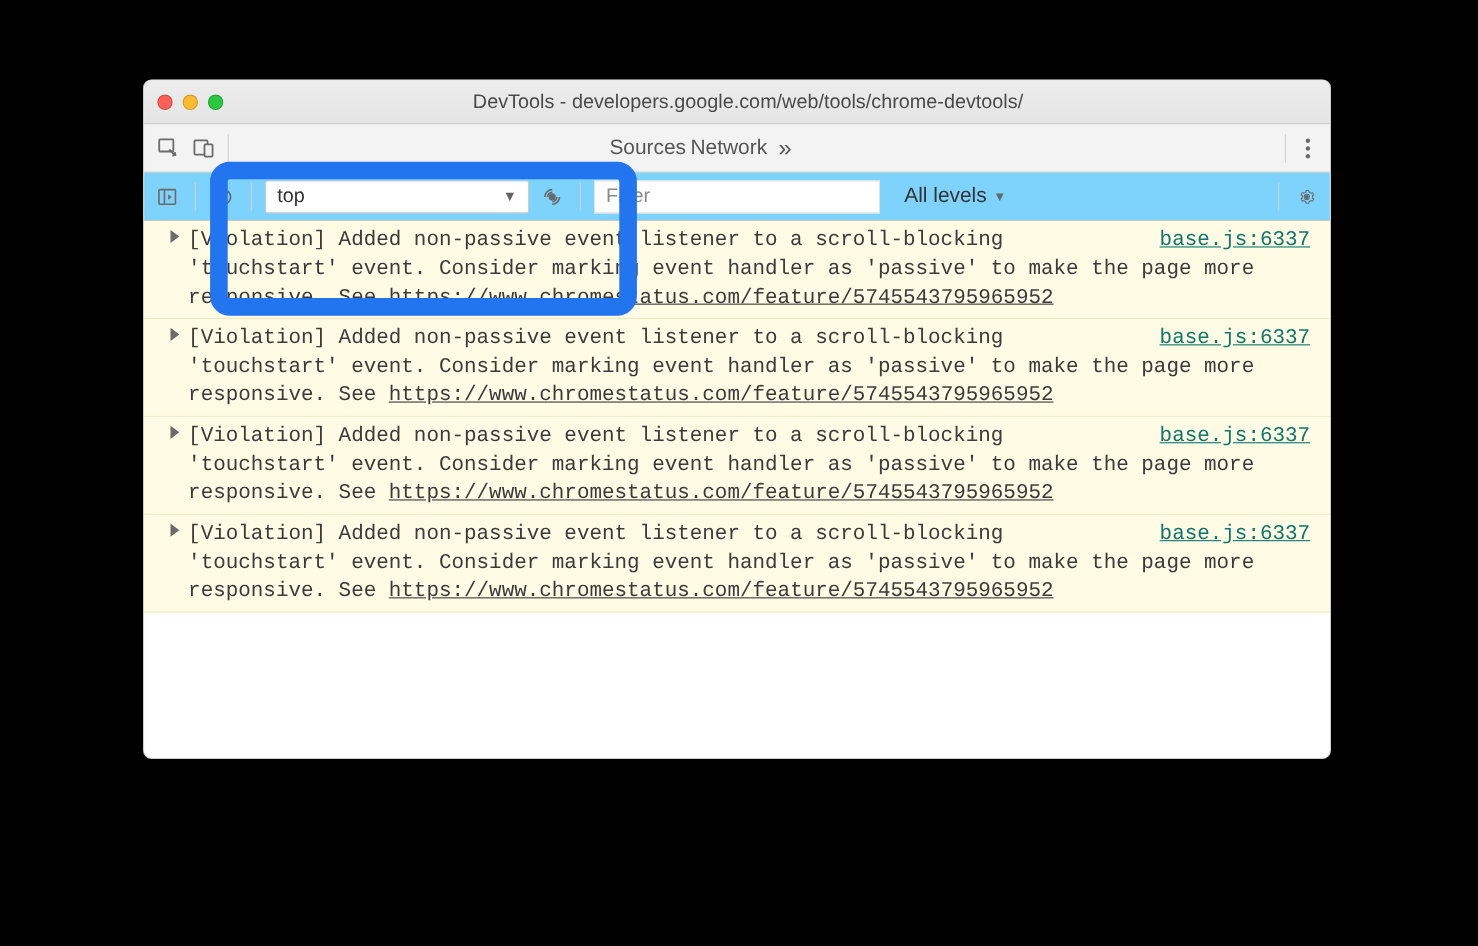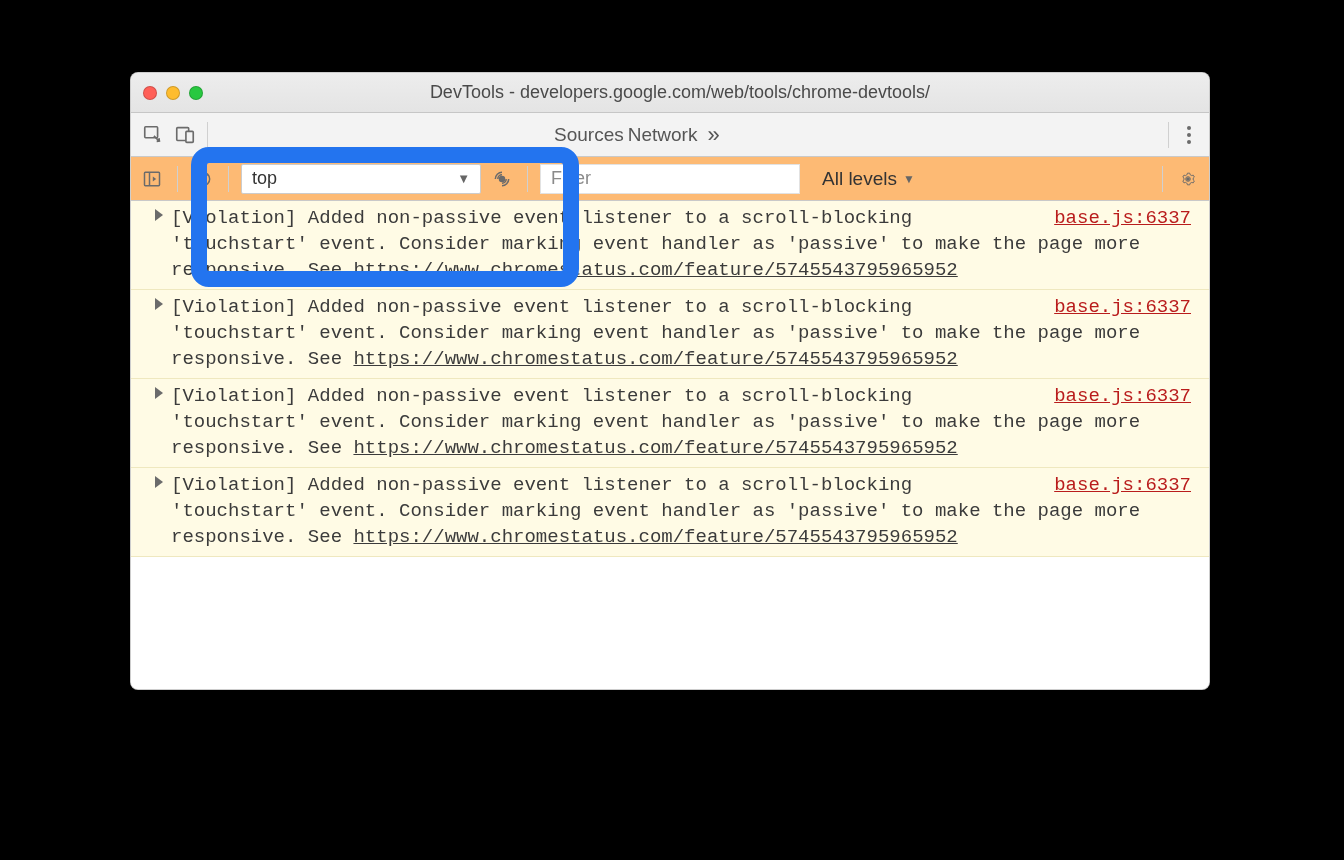--- a/index.html
+++ b/index.html
@@ -59,21 +59,21 @@
   .vsep { width:1px; height:26px; background:#d0d0d0; margin:0 4px; }
   .tablabels { display:flex; padding-left:16px; align-items:center; }
   .tablabel { color:#555; padding:10px 2px; cursor:default; }
   .flex { flex:1; }
   .more { font-size:22px; color:#555; padding:0 8px; }
   .kebab { display:flex; flex-direction:column; gap:3px; padding:0 10px; }
   .kebab span { width:4px; height:4px; border-radius:50%; background:#6b6b6b; }
   
   .consoletb {
     height:44px;
-    background:#fdba74;
+    background:#7dd3fc;
     border-bottom:1px solid #c9c9c9;
     display:flex;
     align-items:center;
     padding:0 8px;
     gap:8px;
     flex:0 0 auto;
     font-size:19px;
     color:#555;
     position:relative;
   }
@@ -128,21 +128,21 @@
   }
   .msg .tri {
     position:absolute; left:24px; top:8px;
     width:0; height:0;
     border-top:6px solid transparent;
     border-bottom:6px solid transparent;
     border-left:8px solid #6b6b6b;
   }
   .msg .src {
     float:right;
-    color:#b91c1c;
+    color:#0f766e;
     text-decoration:underline;
     margin-left:4px;
   }
   .msg a { color:#3b3b3b; text-decoration:underline; }
   
   .drawer {
     height:46px;
     background:#f3f3f3;
     border-top:1px solid #c9c9c9;
     display:flex;

